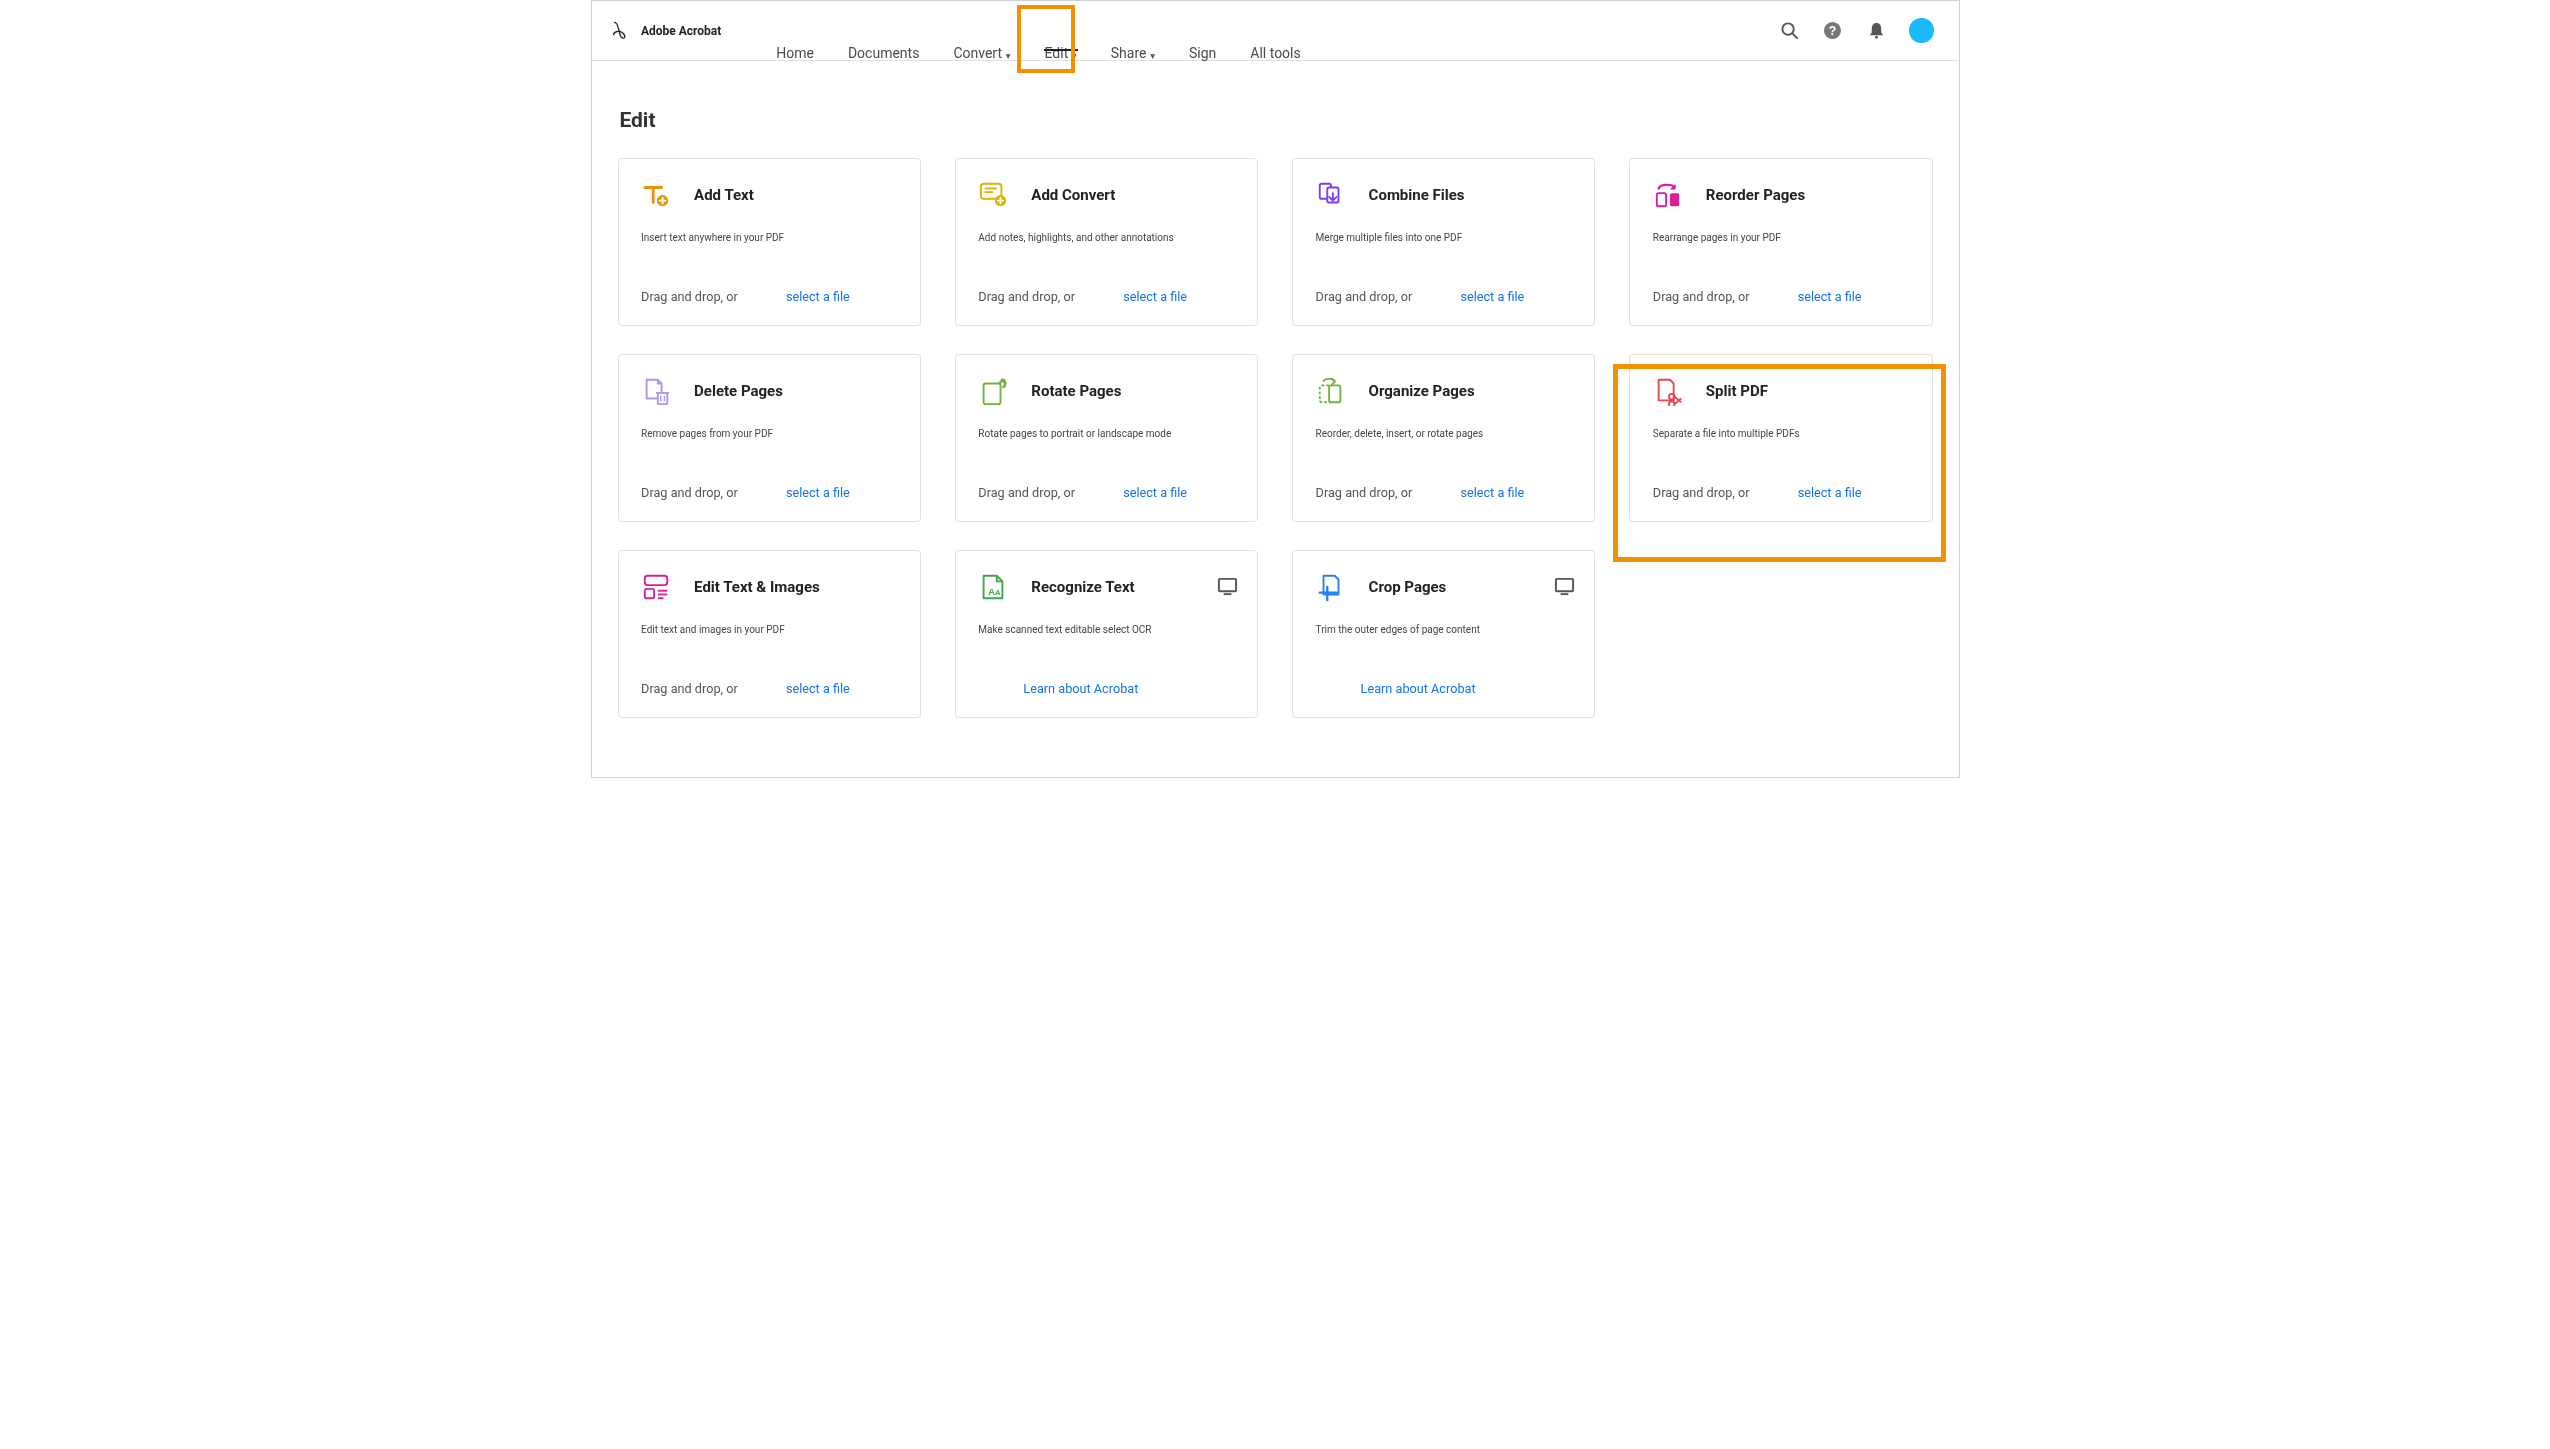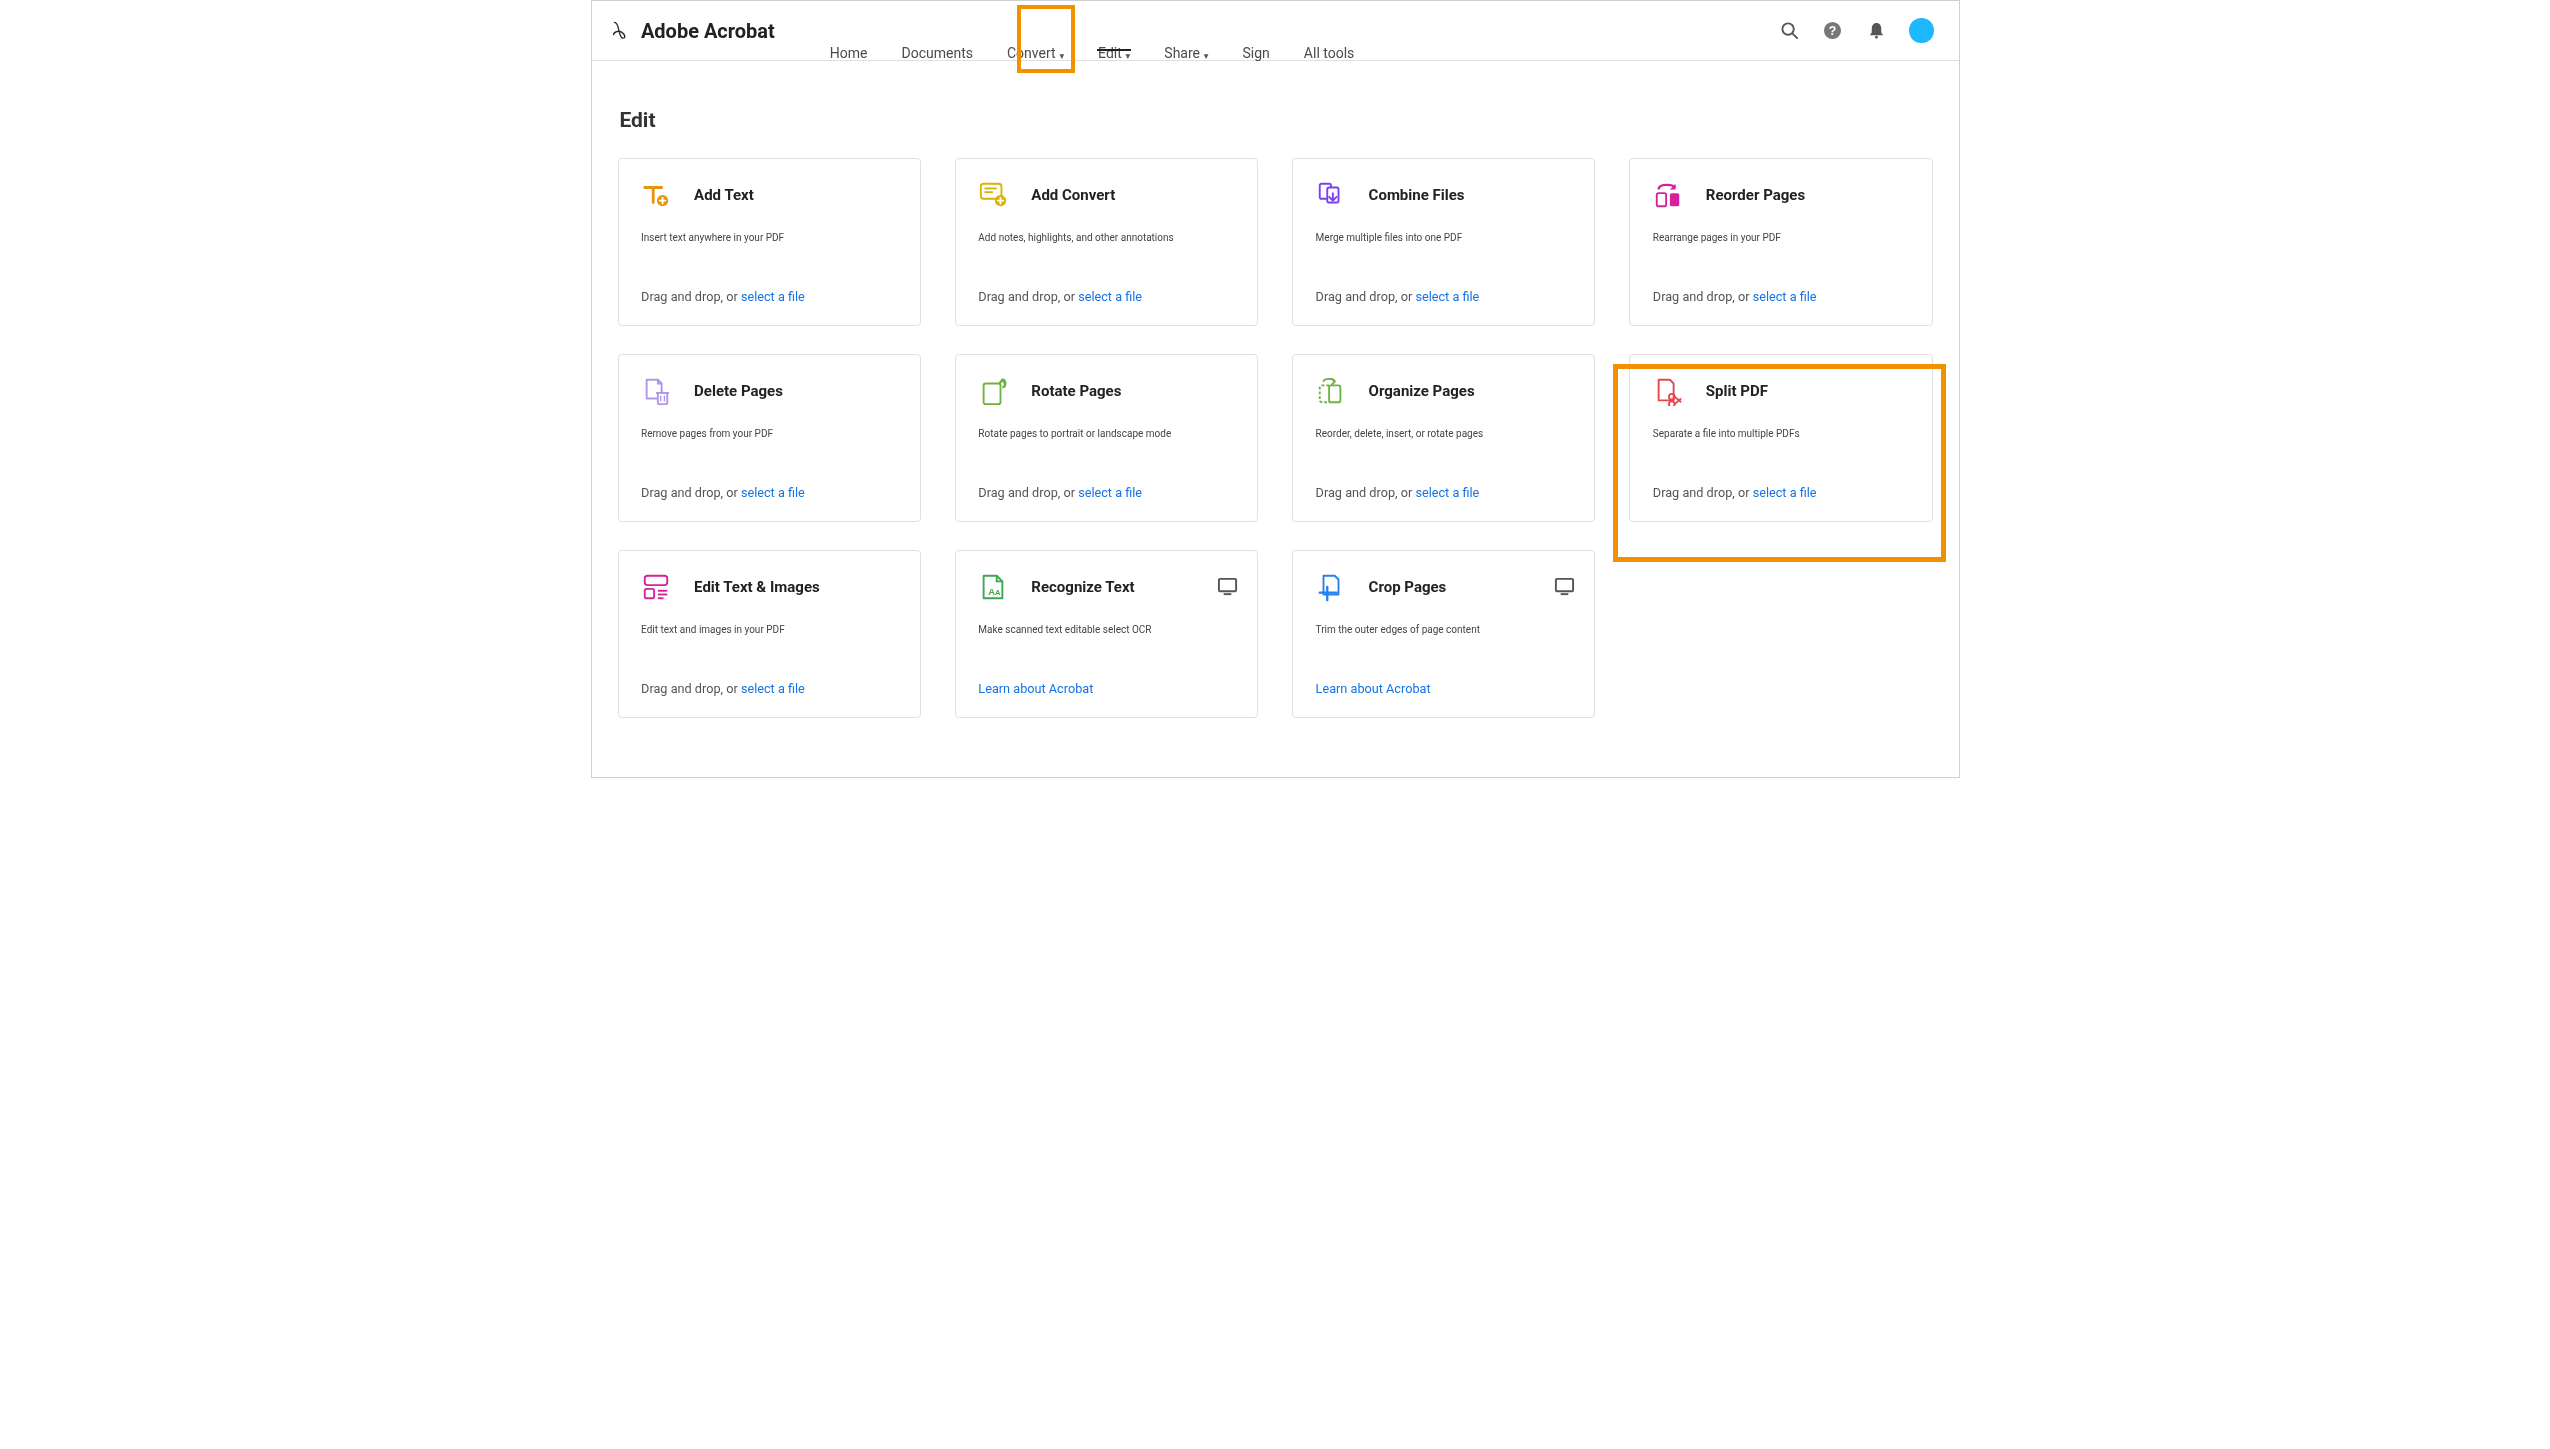--- a/index.html
+++ b/index.html
@@ -1,39 +1,39 @@
 <!DOCTYPE html>
 <html style="font-size:15px"><head>
   <meta charset="utf-8">
   <style>
     * { margin: 0; padding: 0; box-sizing: border-box; }
     body { font-family: -apple-system, BlinkMacSystemFont, "Segoe UI", Roboto, Helvetica, Arial, sans-serif; background: #fff; border: 0.9px solid #d0d0d0; width: 1369px; height: 778px; margin: 0 auto; position: relative; }
     .header { display: flex; align-items: center; height: 60px; border-bottom: 0.9px solid #e0e0e0; padding: 0 19px; }
     .brand { display: flex; align-items: center; gap: 9.4px; margin-right: 38px; }
-    .brand-text { font-weight: 700; font-size: 20px; color: #222; }
+    .brand-text { font-weight: 700; font-size: 12px; color: #222; }
     .nav { display: flex; align-items: center; gap: 0; }
     .nav-item { position: relative; padding: 0 17px; height: 60px; display: flex; align-items: flex-end; color: #4b4b4b; font-size: 14px; cursor: pointer; gap: 3.8px; }
     .nav-item.active::after { content: ""; position: absolute; bottom: 9.4px; left: 50%; transform: translateX(-50%); width: 34px; height: 1.9px; background: #222; }
     .chev { font-size: 9.4px; color: #555; }
     .header-spacer { flex: 1; }
     .header-actions { display: flex; align-items: center; gap: 22.6px; margin-right: 5.6px; }
     .icon-btn { width: 21px; height: 21px; display: flex; align-items: center; justify-content: center; cursor: pointer; color: #555; }
     .avatar { width: 24.5px; height: 24.5px; border-radius: 50%; background: #1eb8ff; cursor: pointer; }
     .highlight-nav { position: absolute; border: 4.7px solid #f29100; pointer-events: none; }
     .highlight-card { position: absolute; border: 5.6px solid #f29100; pointer-events: none; }
     .content { padding: 47px 26px 28px 26px; }
     .page-title { font-size: 21px; font-weight: 700; color: #333; margin-bottom: 26px; margin-left: 1.9px; }
     .grid { display: grid; grid-template-columns: repeat(4, 1fr); gap: 28px 34px; }
     .card { border: 0.9px solid #e0e0e0; border-radius: 3.8px; padding: 21px 22.6px 21px 22.6px; min-height: 168px; display: flex; flex-direction: column; }
     .card-head { display: flex; align-items: center; gap: 23px; margin-bottom: 21px; position: relative; }
     .card-icon { width: 30px; height: 30px; flex-shrink: 0; }
     .card-title { font-size: 15px; font-weight: 700; color: #222; }
     .card-desc { font-size: 10px; color: #444; margin-bottom: auto; line-height: 1.4; }
     .card-foot { font-size: 12.7px; color: #555; margin-top: 22.6px; }
-    .card-link { color: #1473e6; cursor: pointer; }
+    .card-link { color: #1473e6; cursor: pointer; margin-left: 45px; }
     .desktop-badge { position: absolute; right: -3.8px; top: 3.8px; color: #555; }
     svg { display: block; }
   </style>
 </head>
 <body>
 
 <div class="header">
   <div class="brand">
     <span class="icon-btn">
       <svg width="22.6" height="22.6" viewBox="0 0 24 24" fill="none">

